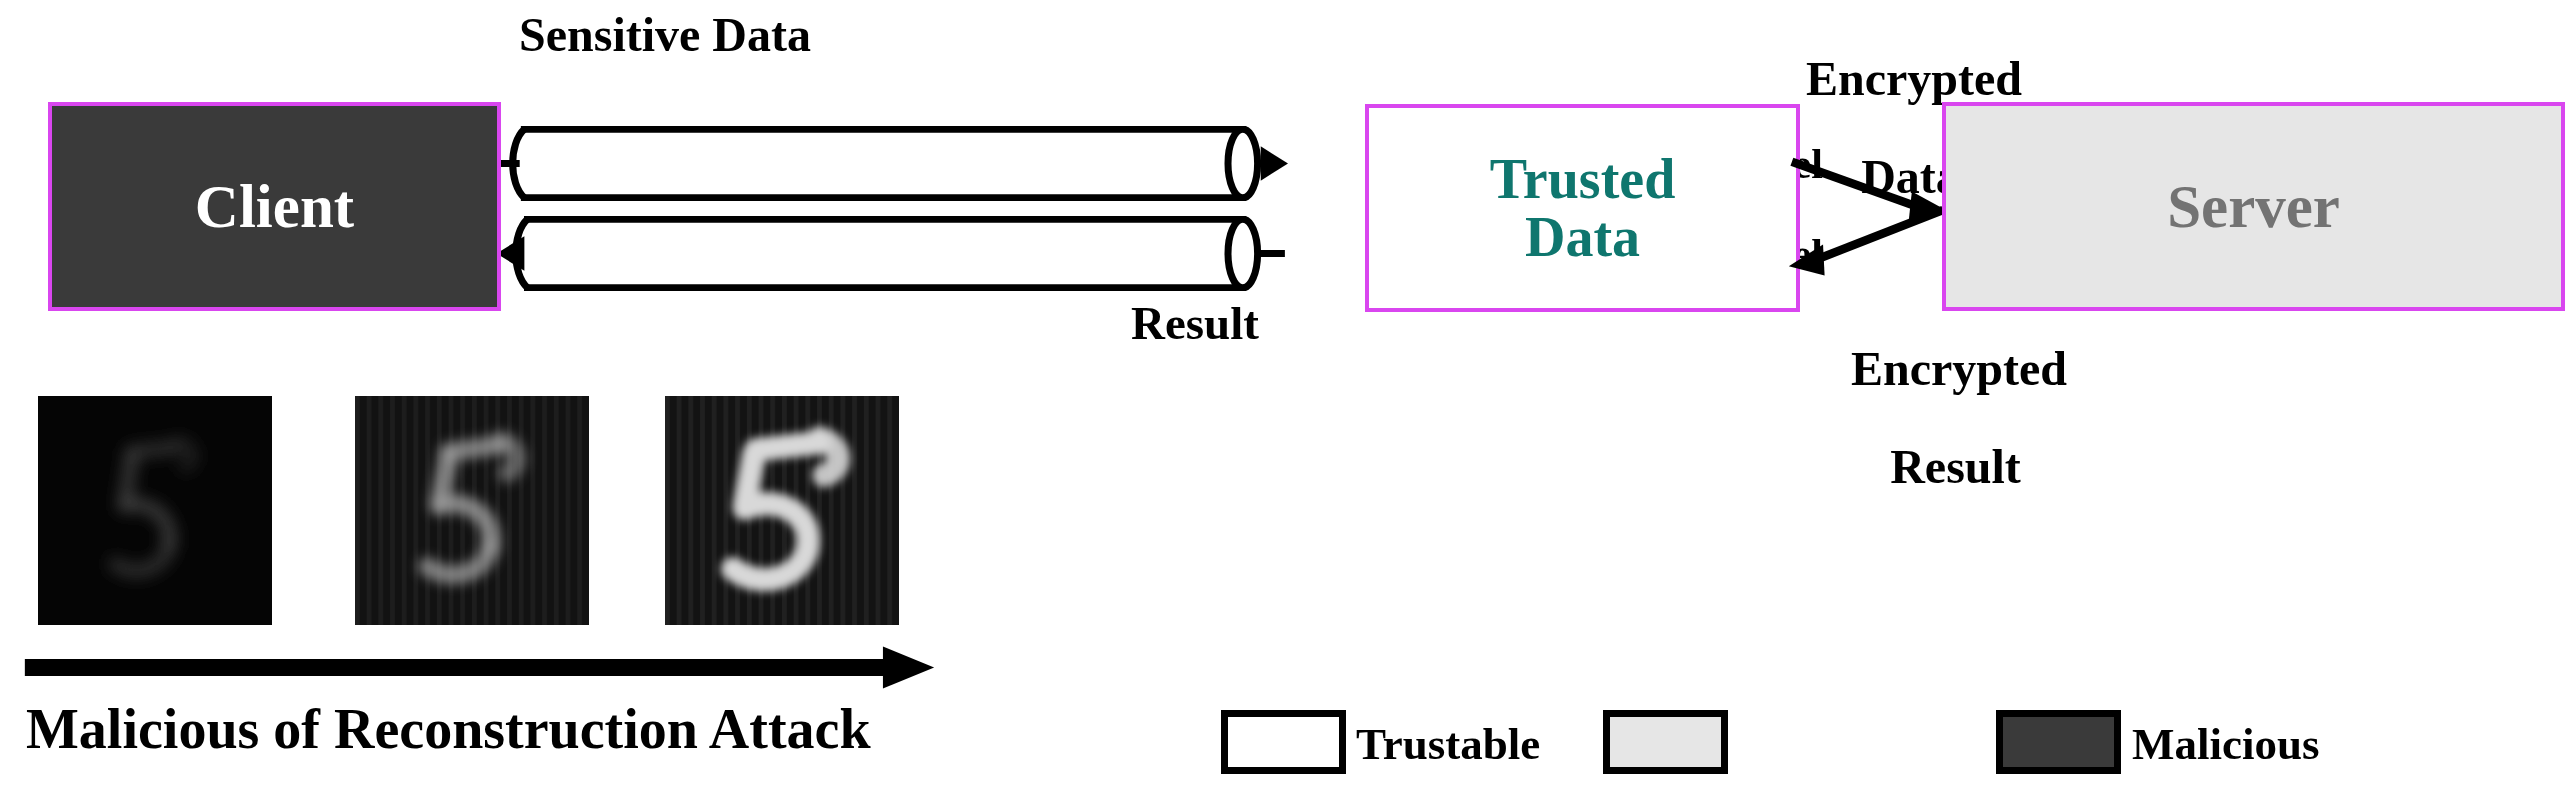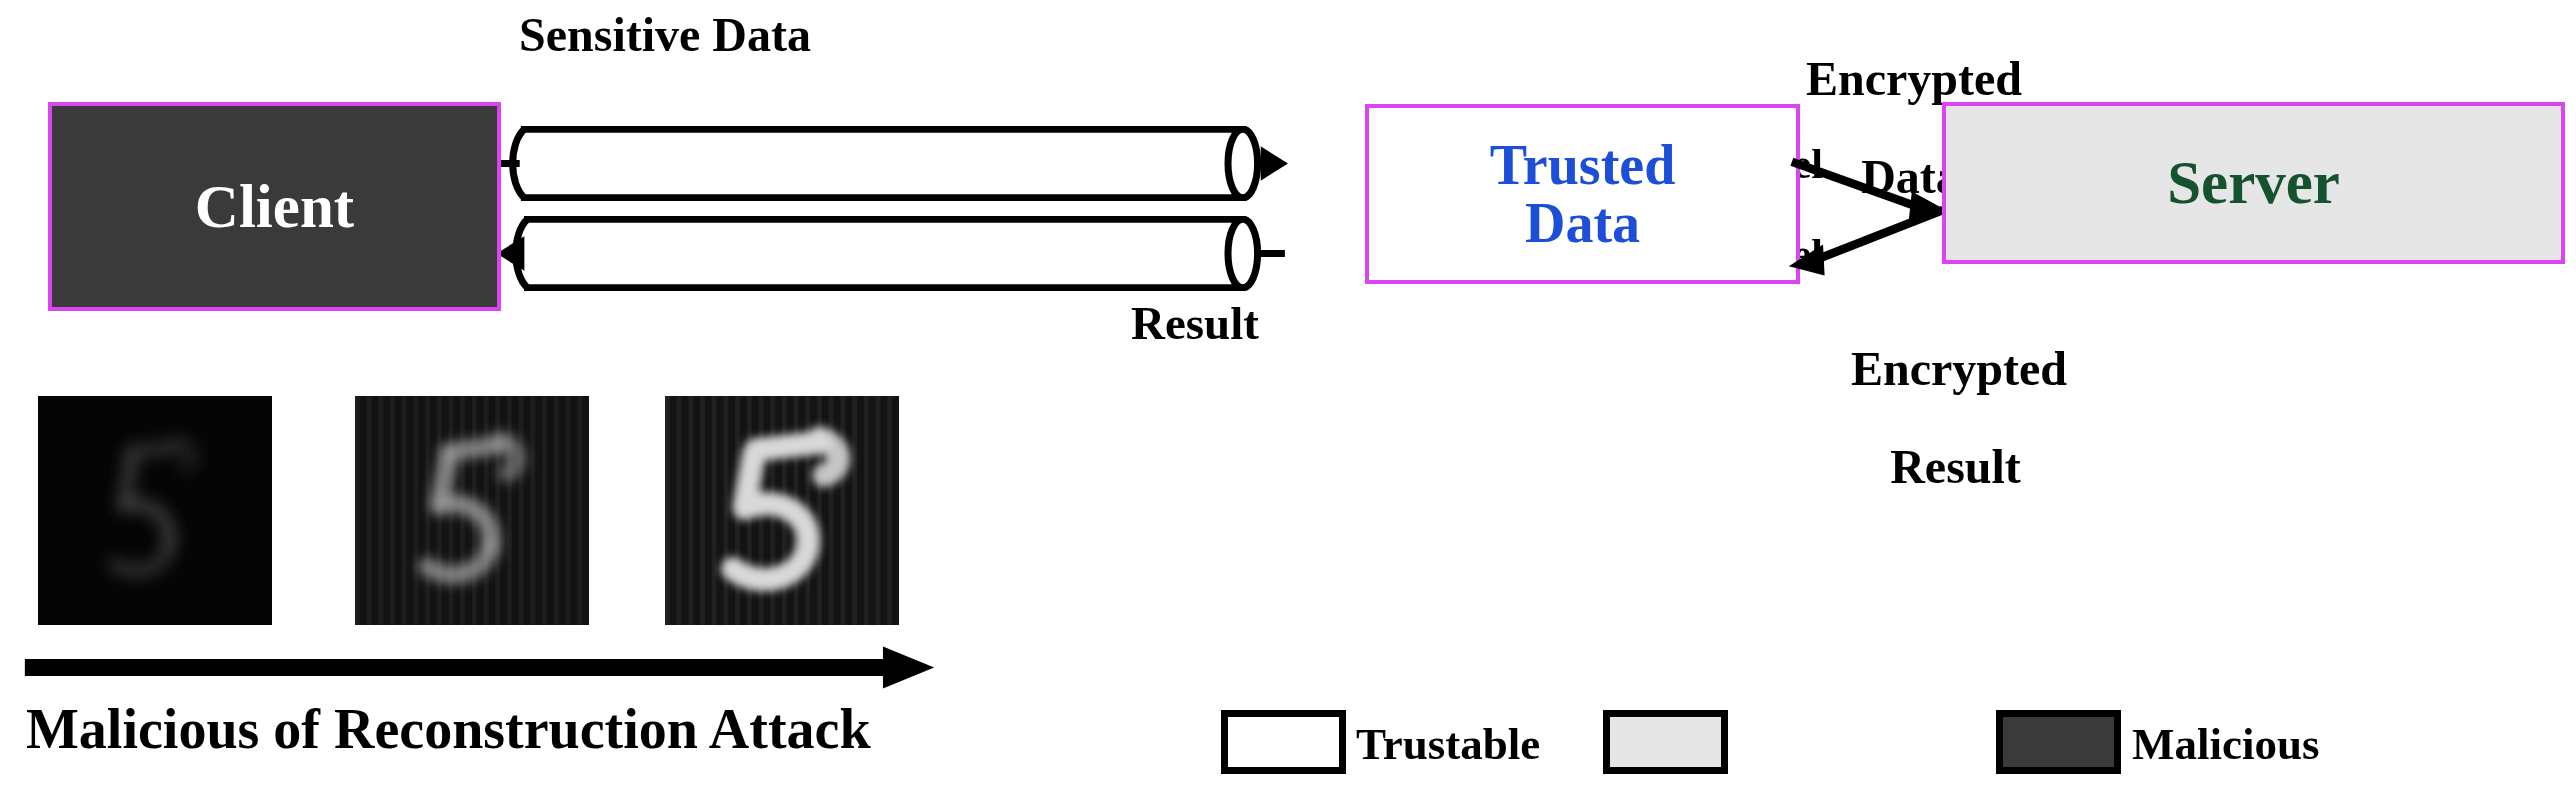--- a/index.html
+++ b/index.html
@@ -6,22 +6,22 @@
   body{width:2576px;height:811px;position:relative;overflow:hidden;
        font-family:"Liberation Serif","DejaVu Serif",serif;}
   .stage{position:absolute;left:0;top:0;width:2576px;height:811px;margin-left:12px;}
   .abs{position:absolute;}
 
   
   .node{position:absolute;border:4px solid #d946ef;box-sizing:border-box;
         display:flex;align-items:center;justify-content:center;text-align:center;
         font-weight:bold;line-height:1.04;}
   #client-box{left:36px;top:102px;width:453px;height:209px;background:#3a3a3a;color:#ffffff;font-size:61px;}
-  #tp-box{left:1353px;top:104px;width:435px;height:180px;background:#ffffff;color:#1d4ed8;font-size:56px;}
-  #server-box{left:1930px;top:102px;width:623px;height:162px;background:#e6e6e6;color:#14532d;font-size:61px;}
+  #tp-box{left:1353px;top:104px;width:435px;height:208px;background:#ffffff;color:#0f766e;font-size:56px;}
+  #server-box{left:1930px;top:102px;width:623px;height:209px;background:#e6e6e6;color:#737373;font-size:61px;}
   .node-label{display:block;}
 
   
   .lbl{position:absolute;font-weight:bold;color:#000;white-space:pre;line-height:1.02;}
   #lbl-sensitive{left:507px;top:11px;font-size:48px;}
   #lbl-result{left:1119px;top:300px;font-size:47px;}
   #lbl-enc-data{left:1746px;top:6.2px;font-size:48px;text-align:center;width:257px;}
   #lbl-enc-result{left:1791px;top:296px;font-size:48px;text-align:center;width:257px;}
   #lbl-progress{left:14px;top:701px;font-size:56px;}
 

